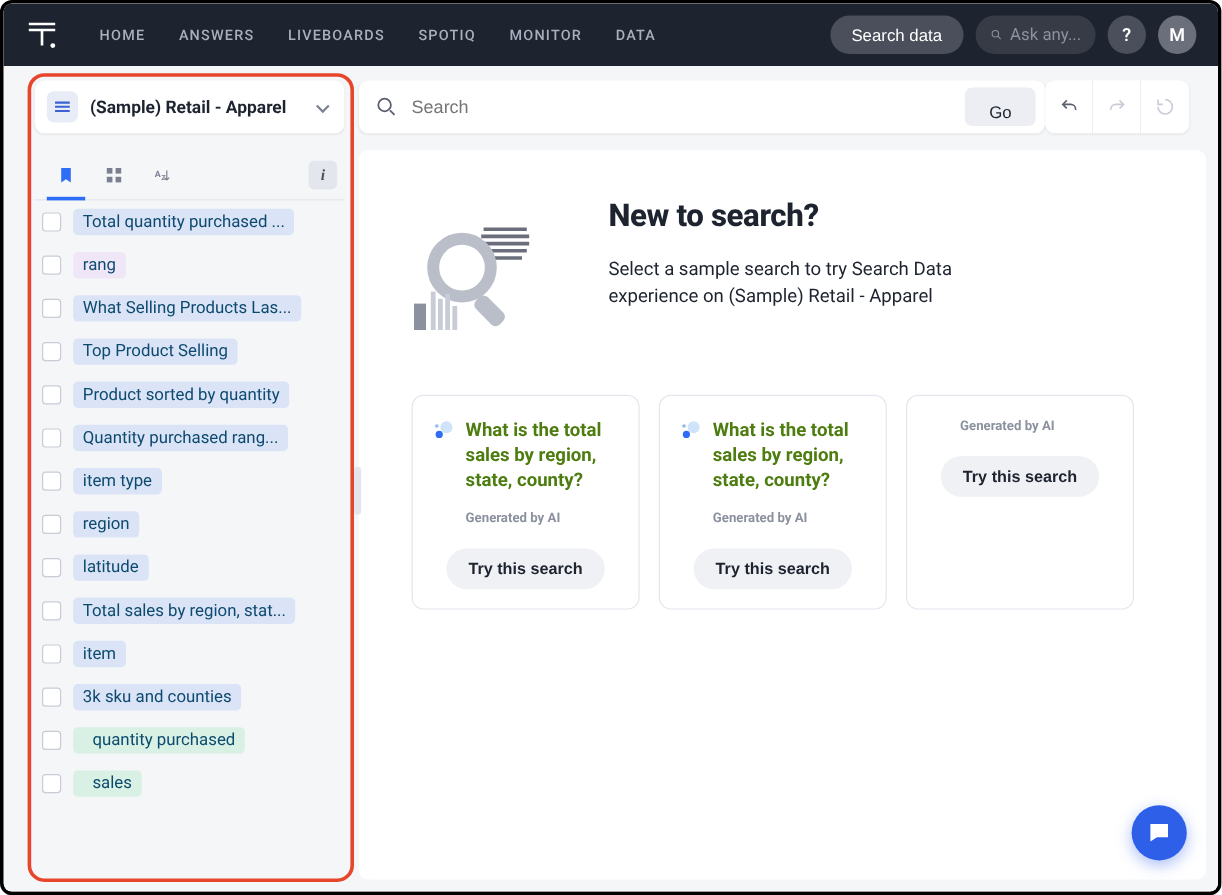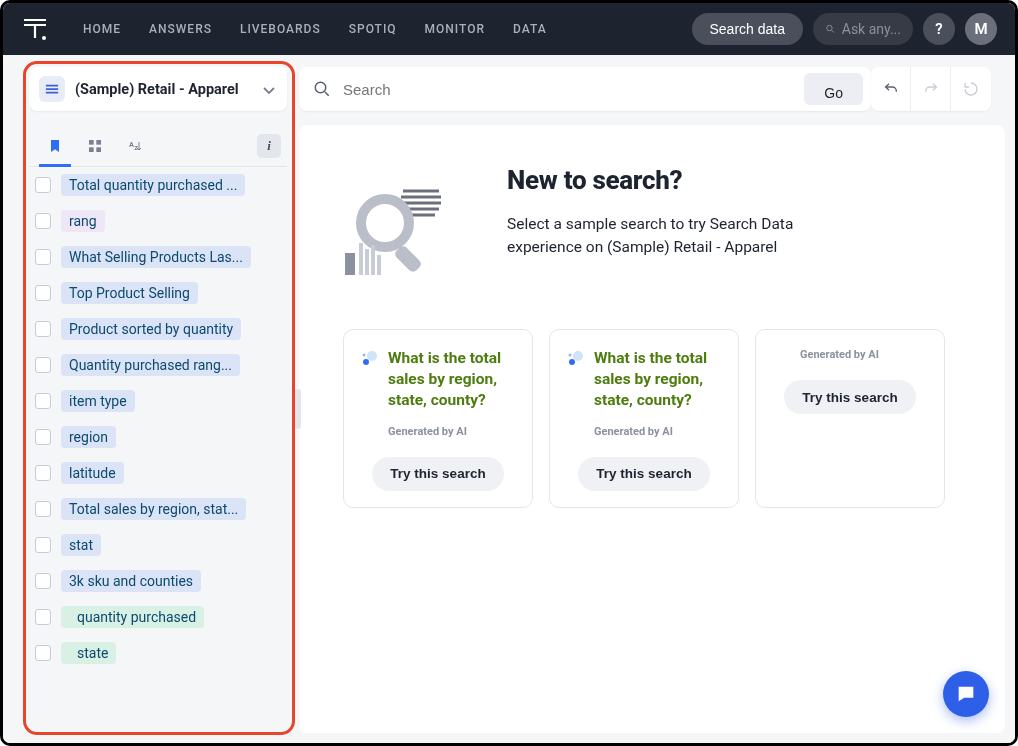--- a/index.html
+++ b/index.html
@@ -234,33 +234,33 @@
         <div class="col-item">
           <div class="chk"></div>
           <span class="pill attr">latitude</span>
         </div>
         <div class="col-item">
           <div class="chk"></div>
           <span class="pill attr">Total sales by region, stat...</span>
         </div>
         <div class="col-item">
           <div class="chk"></div>
-          <span class="pill attr">stat</span>
+          <span class="pill attr">item</span>
         </div>
         <div class="col-item">
           <div class="chk"></div>
           <span class="pill attr">3k sku and counties</span>
         </div>
         <div class="col-item">
           <div class="chk"></div>
           <span class="pill measure">quantity purchased</span>
         </div>
         <div class="col-item">
           <div class="chk"></div>
-          <span class="pill measure">state</span>
+          <span class="pill measure">sales</span>
         </div>
       </div>
 
     <div class="divider-handle"></div>
 
     <div class="main">
       <div class="hero">
         <div class="hero-illus">
           <svg viewBox="0 0 120 110" width="120" height="110">
             <circle cx="78" cy="30" r="22" fill="#fff"></circle>

